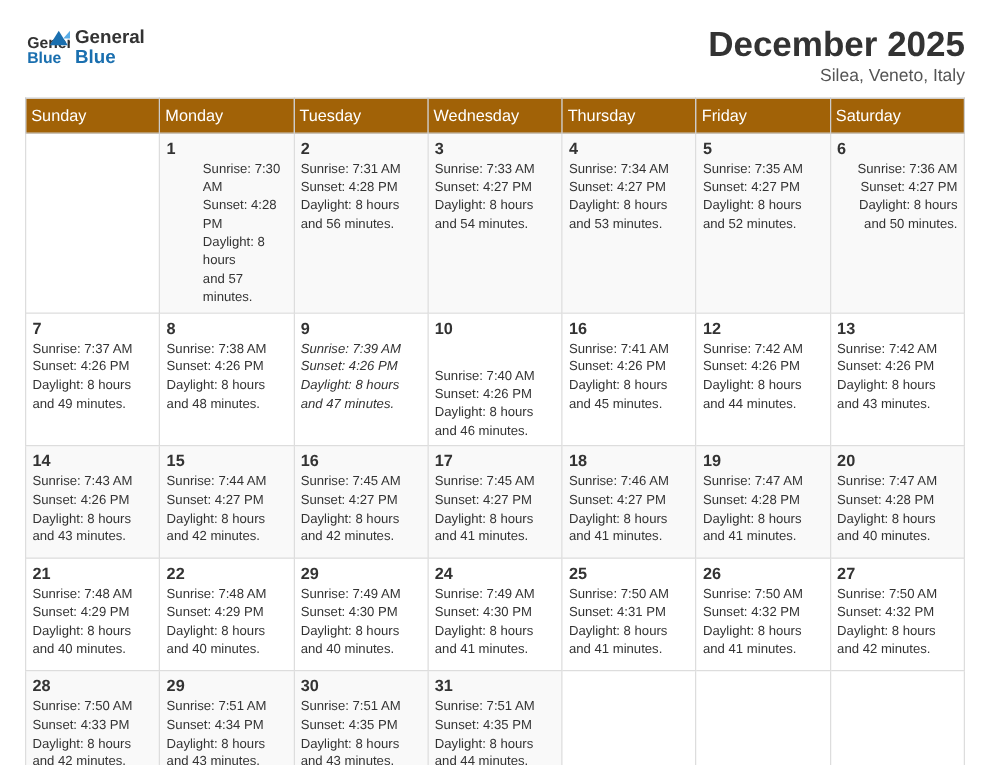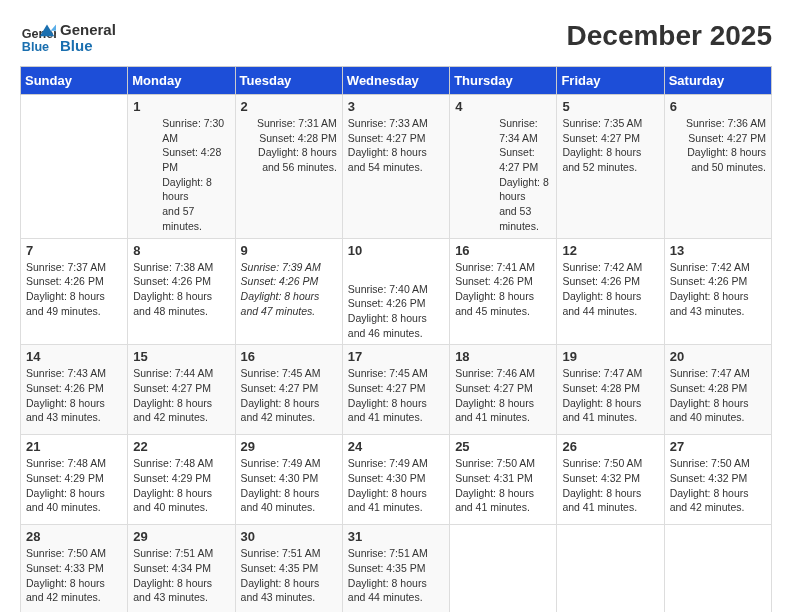--- a/index.html
+++ b/index.html
@@ -34,26 +34,26 @@
     .location {
       font-size: 14px;
       color: #555;
     }
     table {
       width: 100%;
       border-collapse: collapse;
       font-size: 11px;
     }
     thead tr th {
-      background: #1d4ed8;
+      background: #a16207;
       color: #fff;
       padding: 6px 4px;
       text-align: left;
       font-size: 13px;
-      font-weight: bold;
+      font-weight: normal;
       border: 1px solid #ccc;
     }
     tbody tr td {
       border: 1px solid #ddd;
       vertical-align: top;
       padding: 4px 5px;
       height: 90px;
       width: calc(100% / 7);
       color: #333;
       background: #fff;
@@ -83,20 +83,21 @@
       <polygon points="30,5 38,18 22,18" fill="#1a6faf"></polygon>
       <polygon points="34,12 40,12 40,5" fill="#5aaee8"></polygon>
     </svg>
     <div style="line-height:1.1;">
       <div style="font-size:15px;font-weight:bold;color:#333;">General</div>
       <div style="font-size:15px;font-weight:bold;color:#1a6faf;">Blue</div>
     </div>
   </div>
   <div class="title-block">
     <div class="month-title">December 2025</div>
+    <div class="location">Silea, Veneto, Italy</div>
   </div>
 </div>
 
 <table>
   <thead>
     <tr id="weekday-header">
     <th>Sunday</th>
         <th>Monday</th>
         <th>Tuesday</th>
         <th>Wednesday</th>
@@ -110,35 +111,35 @@
         <td class="empty"></td>
         <td>
           <span class="day-num">1</span>
           <div class="day-info" style="white-space: pre-line; margin-left: 29px;">Sunrise: 7:30 AM
 Sunset: 4:28 PM
 Daylight: 8 hours
 and 57 minutes.</div>
         </td>
         <td>
           <span class="day-num">2</span>
-          <div class="day-info" style="white-space: pre-line; text-align: right;">Sunrise: 7:31 AM
+          <div class="day-info" style="white-space: pre-line;">Sunrise: 7:31 AM
 Sunset: 4:28 PM
 Daylight: 8 hours
 and 56 minutes.</div>
         </td>
         <td>
           <span class="day-num">3</span>
           <div class="day-info" style="white-space: pre-line;">Sunrise: 7:33 AM
 Sunset: 4:27 PM
 Daylight: 8 hours
 and 54 minutes.</div>
         </td>
         <td>
           <span class="day-num">4</span>
-          <div class="day-info" style="white-space: pre-line; margin-left: 44px;">Sunrise: 7:34 AM
+          <div class="day-info" style="white-space: pre-line;">Sunrise: 7:34 AM
 Sunset: 4:27 PM
 Daylight: 8 hours
 and 53 minutes.</div>
         </td>
         <td>
           <span class="day-num">5</span>
           <div class="day-info" style="white-space: pre-line;">Sunrise: 7:35 AM
 Sunset: 4:27 PM
 Daylight: 8 hours
 and 52 minutes.</div>

